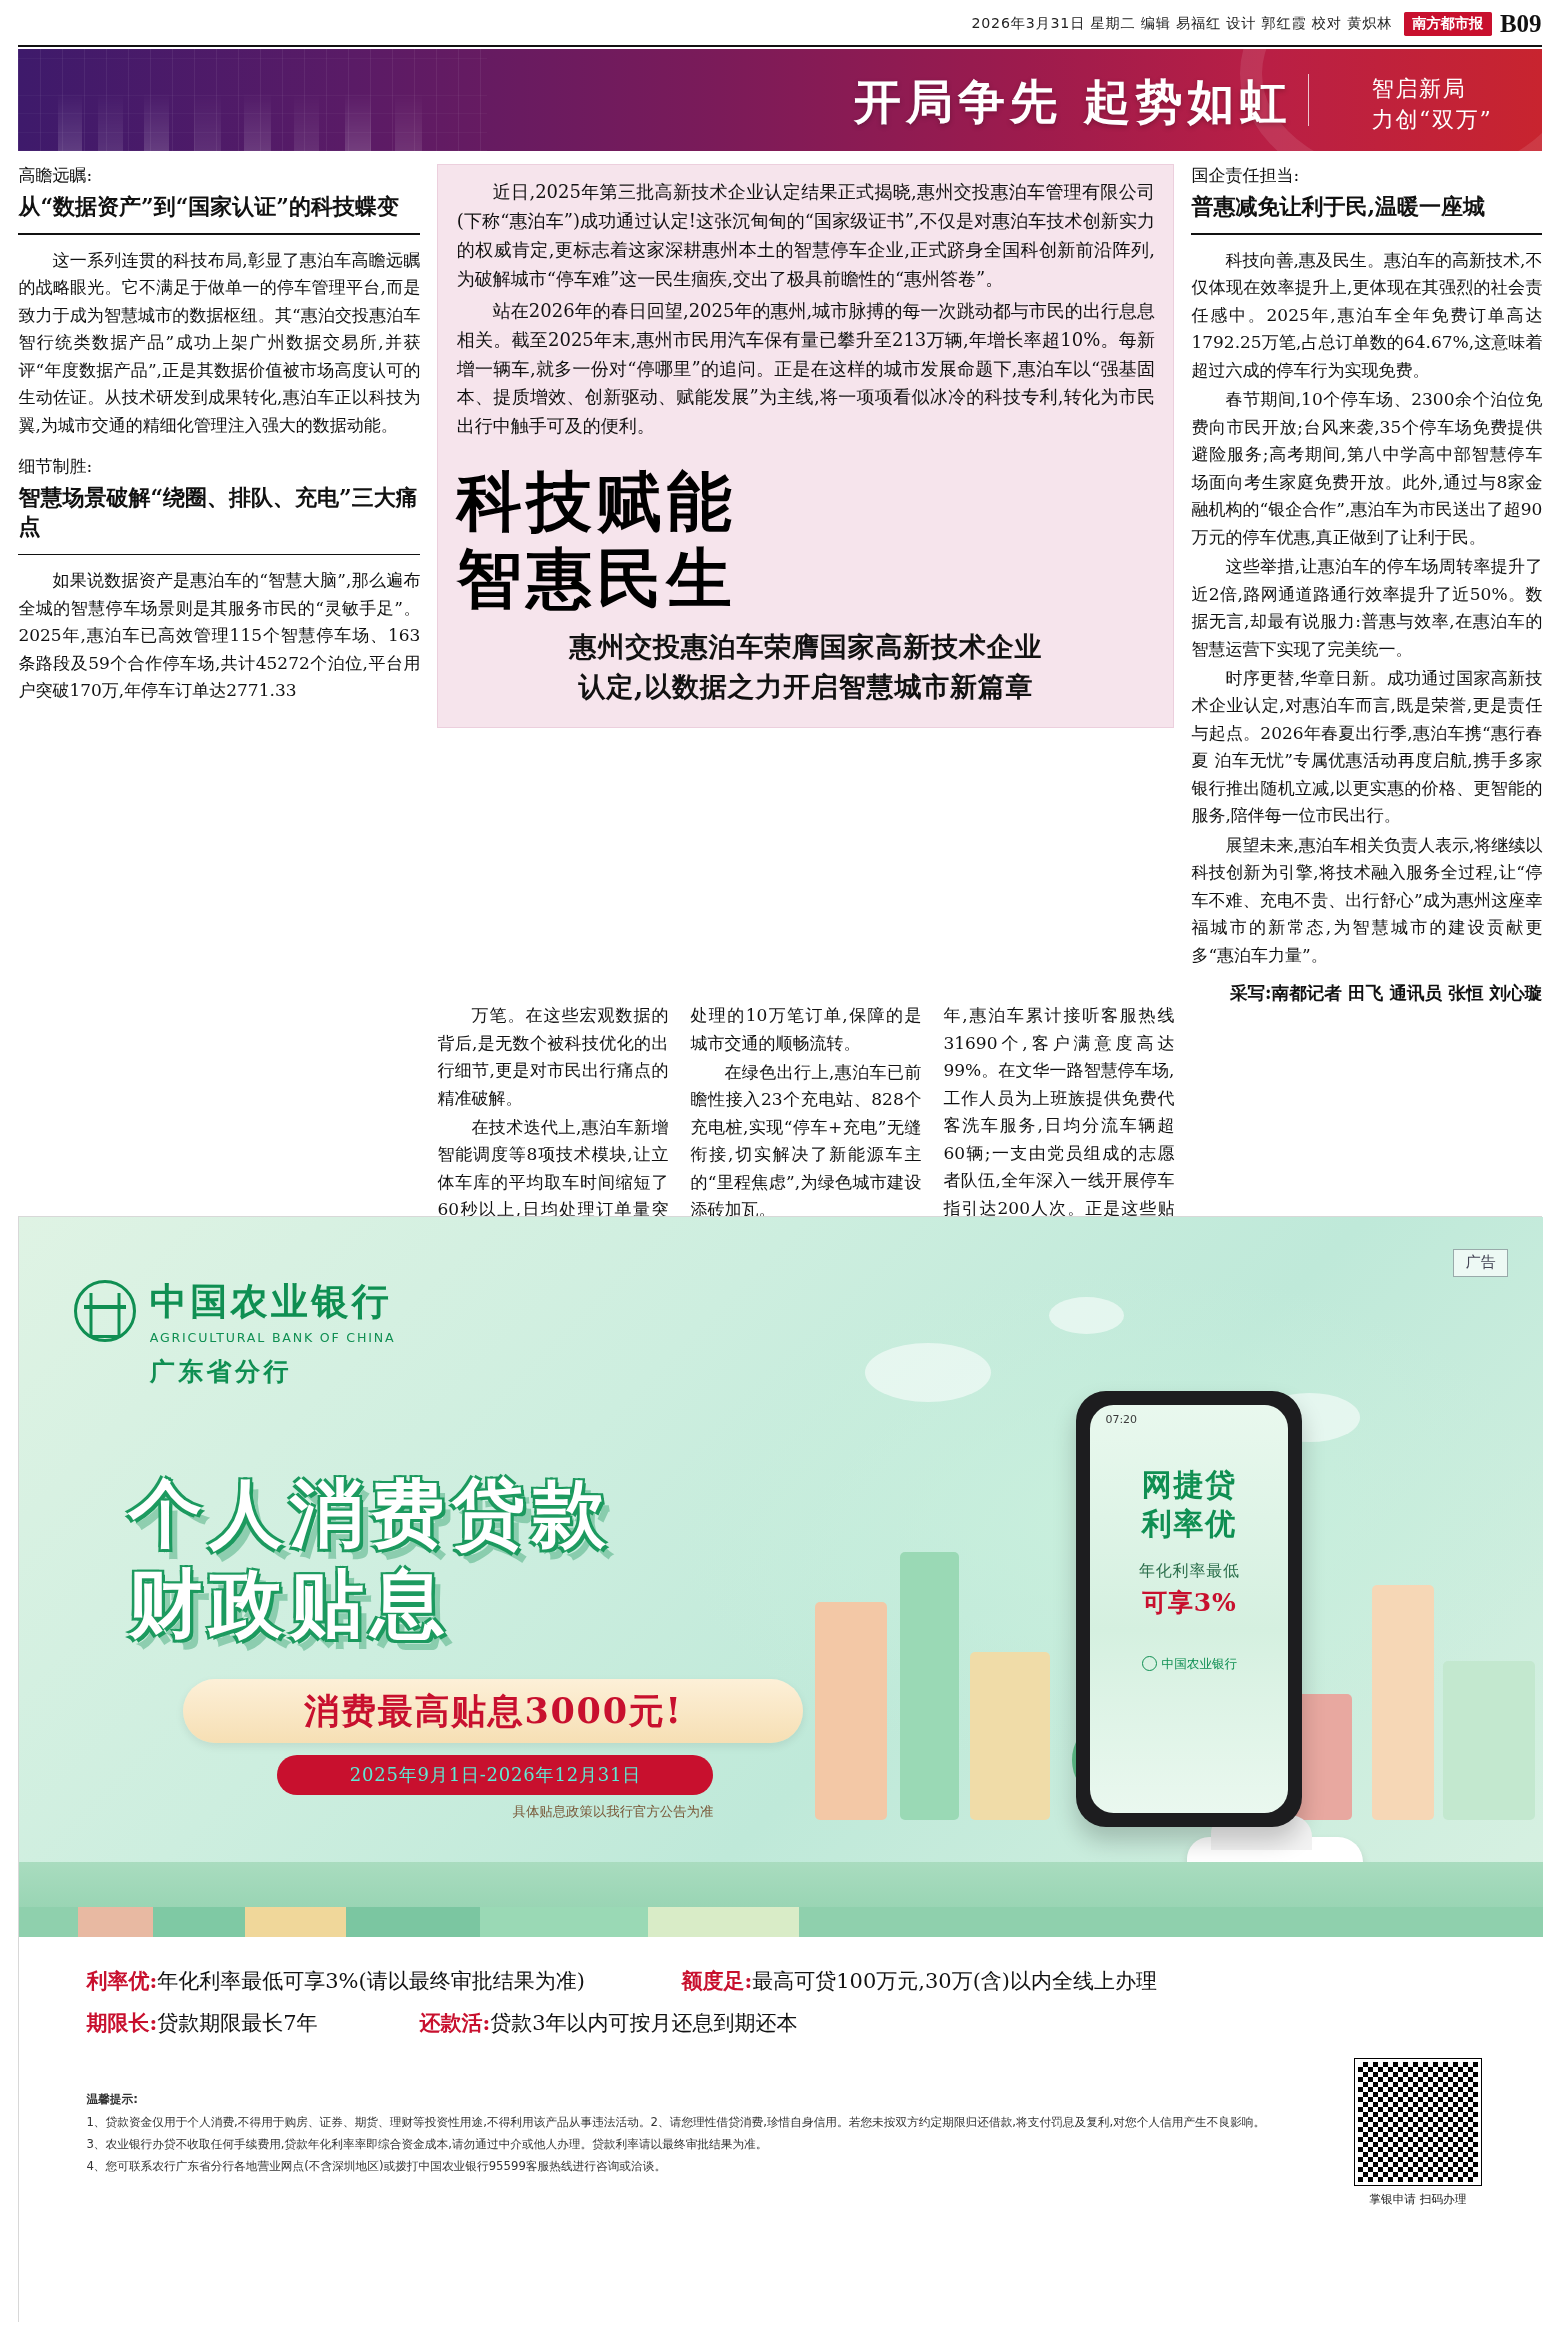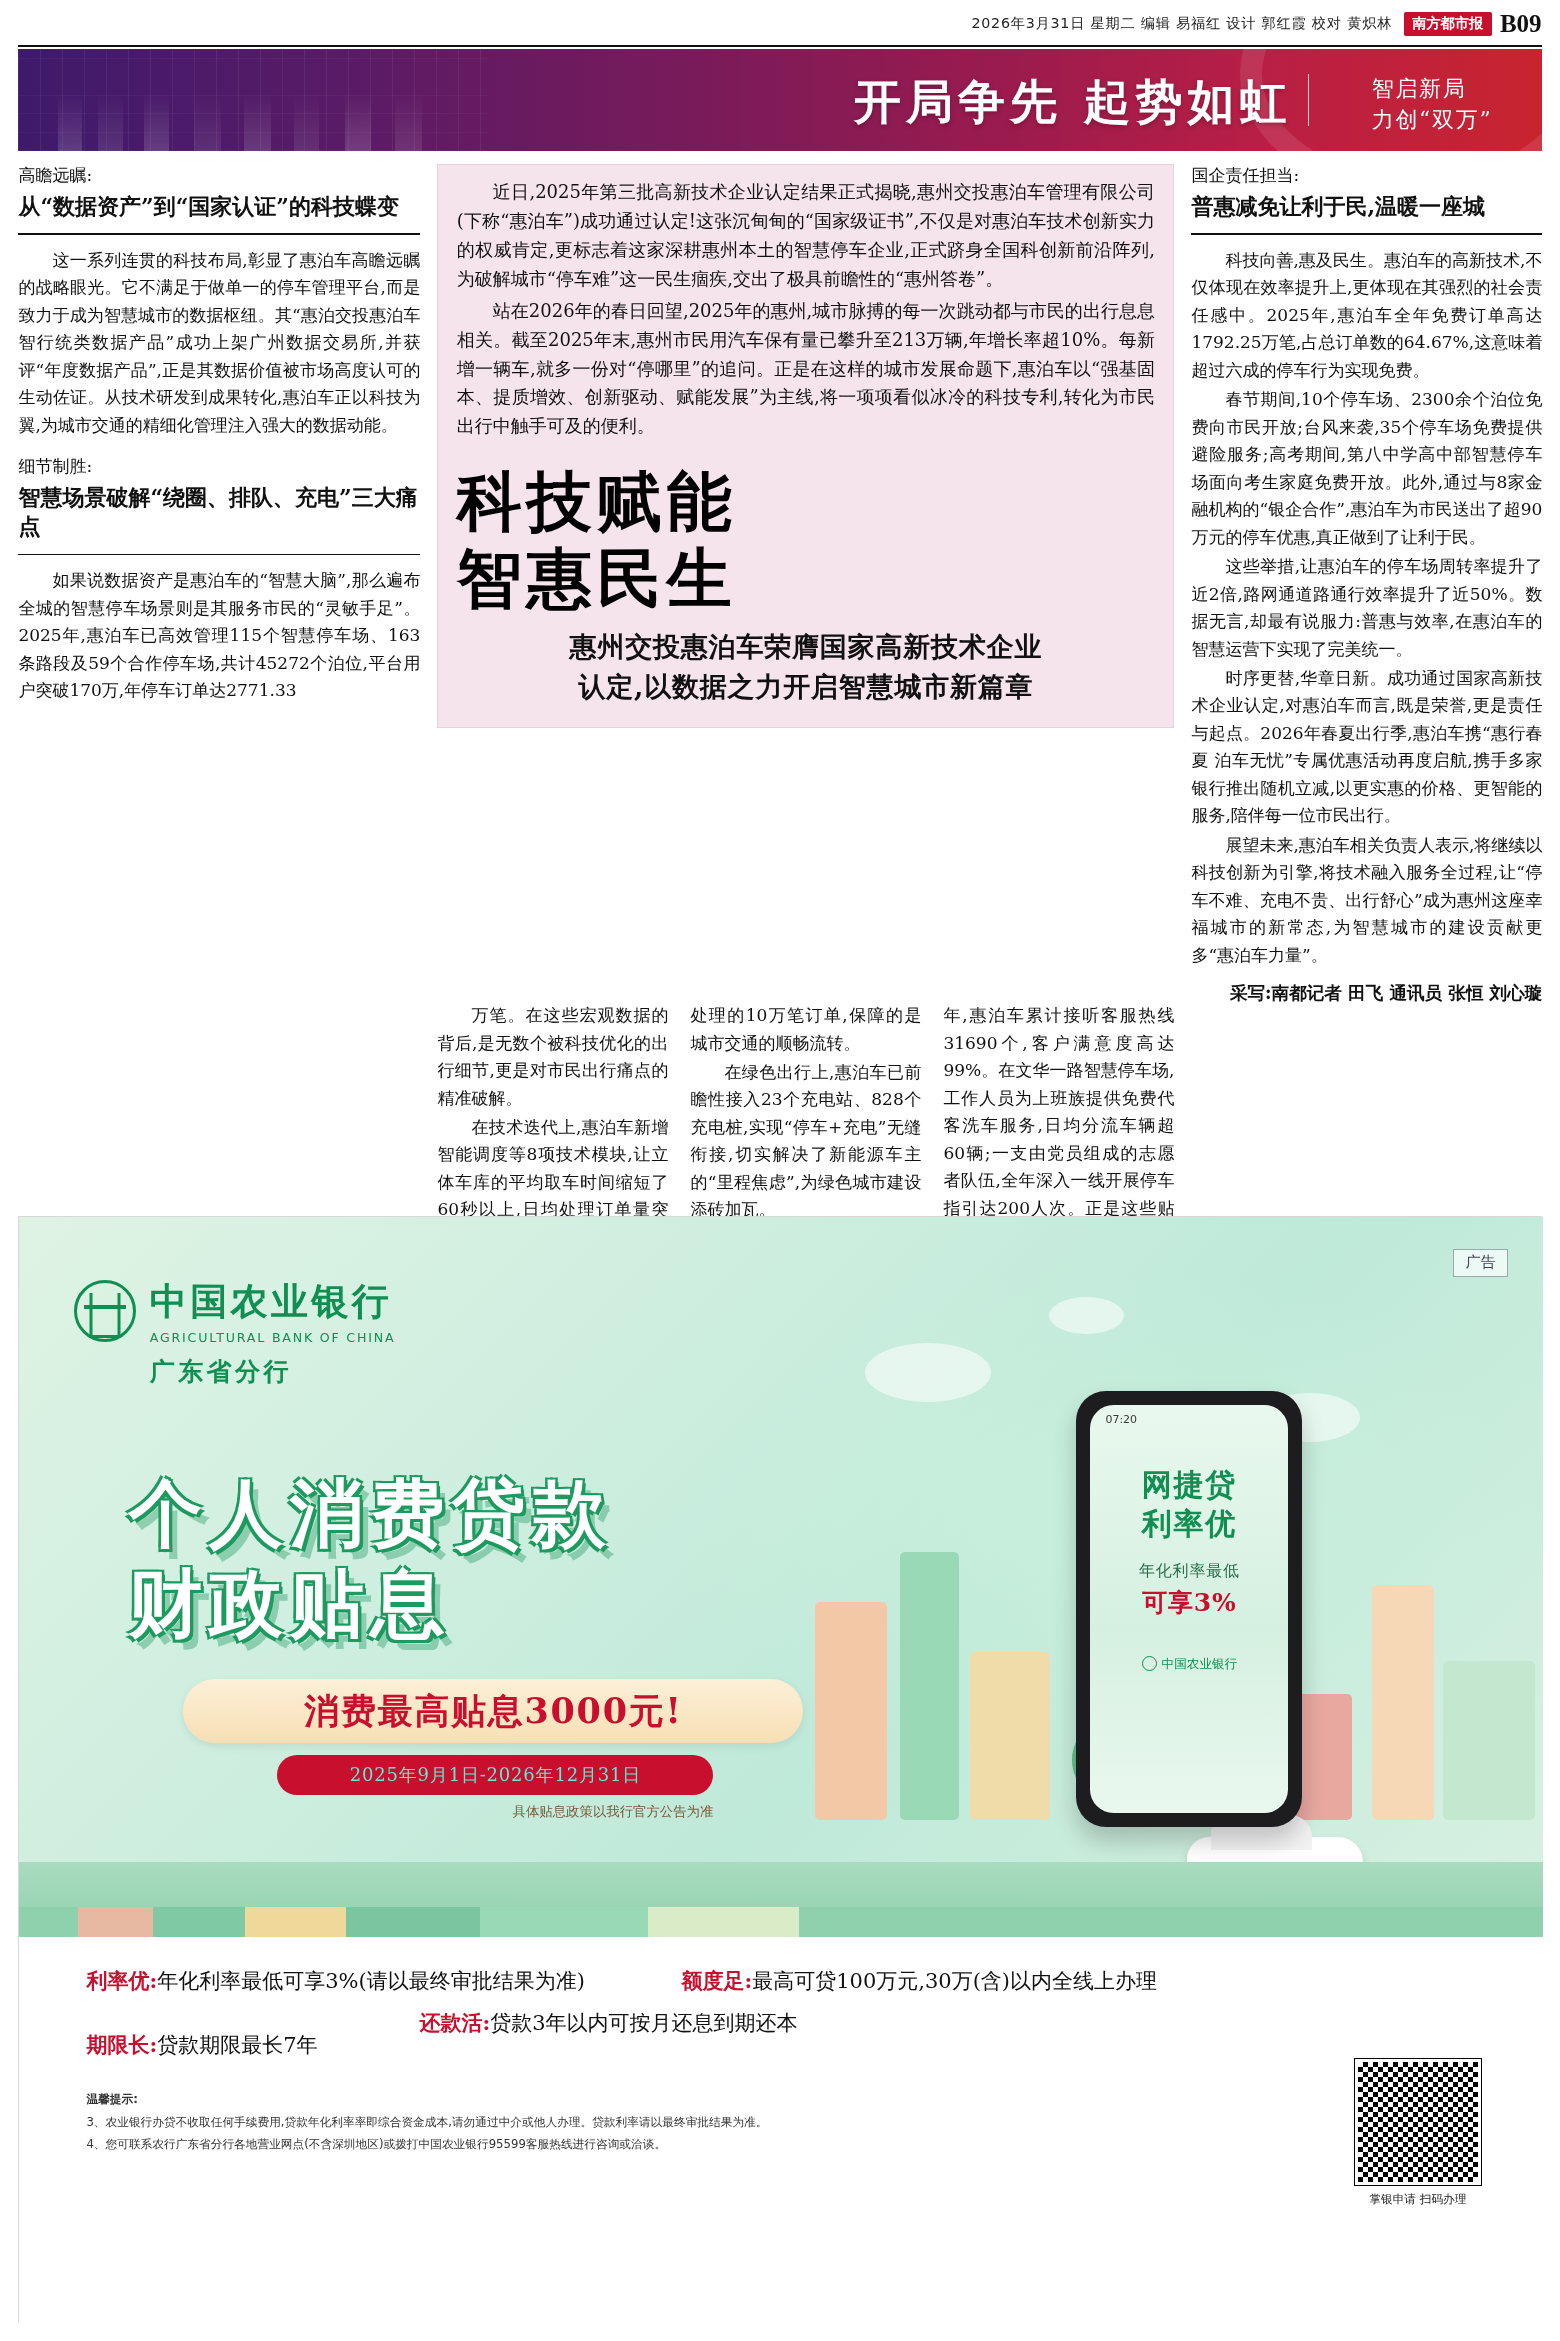--- a/index.html
+++ b/index.html
@@ -242,21 +242,21 @@
 
   
   .ad-terms { position:absolute; left:0; top:720px; width:1524px; height:385px; background:#fff; }
   .terms-line {
     position:absolute; font-size:21px; font-family:"DejaVu Serif","Liberation Serif",serif;
   }
   .terms-label { color:#c8102e; font-weight:bold; }
   .terms-val { color:#111; }
   .tl1 { left:67px; top:30px; }
   .tl2 { left:662px; top:30px; }
-  .tl3 { left:67px; top:72px;margin-top:22px; }
+  .tl3 { left:67px; top:72px; }
   .tl4 { left:400px; top:72px; }
   .fineprint {
     position:absolute; left:67px; top:152px; width:1189px;
     font-size:11.7px; line-height:1.85; color:#333;
   }
   .fineprint .ft { font-weight:bold; margin-bottom:1.7px; }
   .qr-wrap { position:absolute; right:50px; top:122px; width:151px; text-align:center; }
   .qr {
     width:126px; height:126px; margin:0 auto;
     background:
@@ -421,20 +421,21 @@
       </div>
       <div class="terms-line tl3">
         <span class="terms-label">期限长:</span><span class="terms-val">贷款期限最长7年</span>
       </div>
       <div class="terms-line tl4">
         <span class="terms-label">还款活:</span><span class="terms-val">贷款3年以内可按月还息到期还本</span>
       </div>
 
       <div class="fineprint">
         <div class="ft">温馨提示:</div>
+        <div>1、贷款资金仅用于个人消费,不得用于购房、证券、期货、理财等投资性用途,不得利用该产品从事违法活动。2、请您理性借贷消费,珍惜自身信用。若您未按双方约定期限归还借款,将支付罚息及复利,对您个人信用产生不良影响。</div>
         <div>3、农业银行办贷不收取任何手续费用,贷款年化利率率即综合资金成本,请勿通过中介或他人办理。贷款利率请以最终审批结果为准。</div>
         <div>4、您可联系农行广东省分行各地营业网点(不含深圳地区)或拨打中国农业银行95599客服热线进行咨询或洽谈。</div>
       </div>
 
       <div class="qr-wrap">
         <div class="qr"></div>
         <div class="qr-cap">掌银申请 扫码办理</div>
       </div>
     </div>
   </div>

